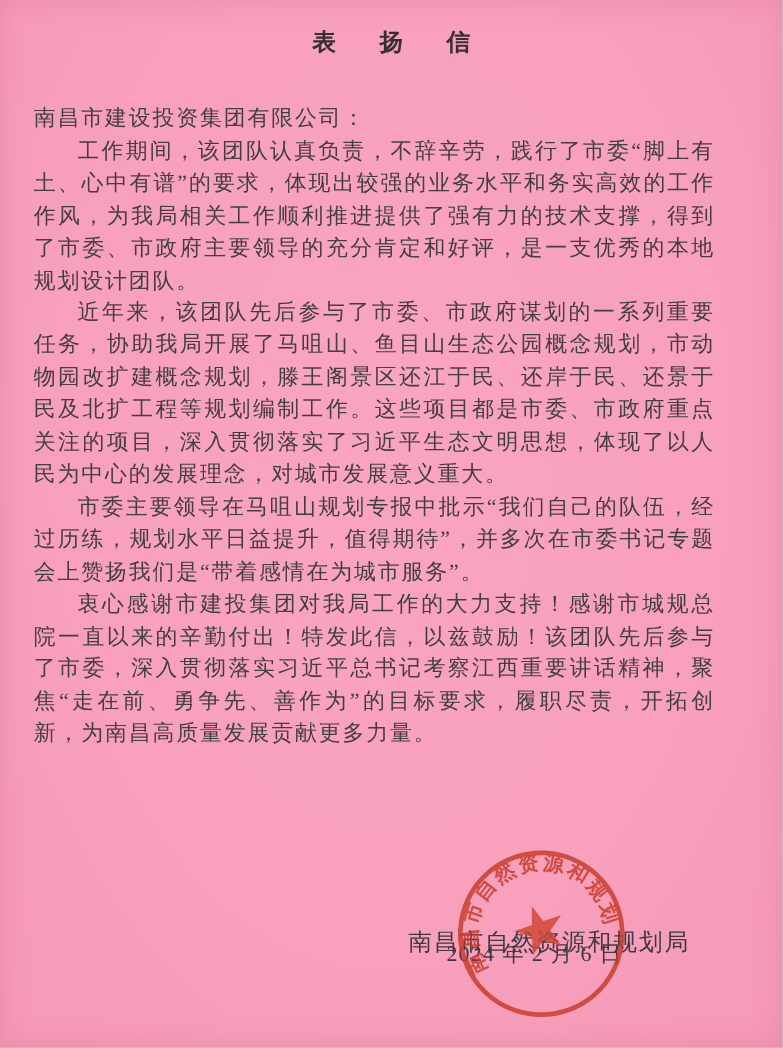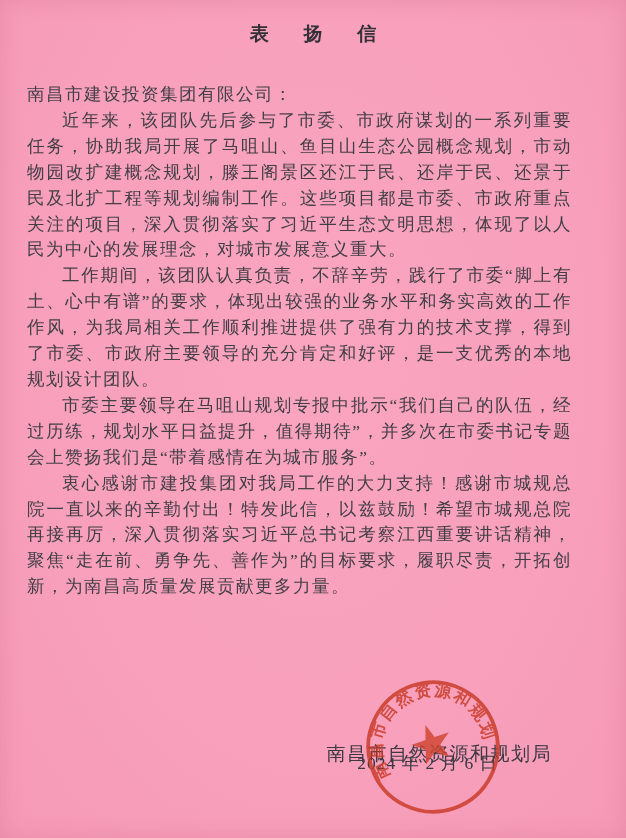--- a/index.html
+++ b/index.html
@@ -76,24 +76,24 @@
 </style>
 </head>
 <body>
 
 <div class="page">
 
   <h1 class="title">表 扬 信</h1>
 
   <div class="content">
     <p class="salutation">南昌市建设投资集团有限公司：</p>
+    <p class="para">工作期间，该团队认真负责，不辞辛劳，践行了市委“脚上有土、心中有谱”的要求，体现出较强的业务水平和务实高效的工作作风，为我局相关工作顺利推进提供了强有力的技术支撑，得到了市委、市政府主要领导的充分肯定和好评，是一支优秀的本地规划设计团队。</p>
     <p class="para">近年来，该团队先后参与了市委、市政府谋划的一系列重要任务，协助我局开展了马咀山、鱼目山生态公园概念规划，市动物园改扩建概念规划，滕王阁景区还江于民、还岸于民、还景于民及北扩工程等规划编制工作。这些项目都是市委、市政府重点关注的项目，深入贯彻落实了习近平生态文明思想，体现了以人民为中心的发展理念，对城市发展意义重大。</p>
-    <p class="para">工作期间，该团队认真负责，不辞辛劳，践行了市委“脚上有土、心中有谱”的要求，体现出较强的业务水平和务实高效的工作作风，为我局相关工作顺利推进提供了强有力的技术支撑，得到了市委、市政府主要领导的充分肯定和好评，是一支优秀的本地规划设计团队。</p>
     <p class="para">市委主要领导在马咀山规划专报中批示“我们自己的队伍，经过历练，规划水平日益提升，值得期待”，并多次在市委书记专题会上赞扬我们是“带着感情在为城市服务”。</p>
-    <p class="para">衷心感谢市建投集团对我局工作的大力支持！感谢市城规总院一直以来的辛勤付出！特发此信，以兹鼓励！希望市城规总院再接再厉，深入贯彻落实习近平总书记考察江西重要讲话精神，聚焦“走在前、勇争先、善作为”的目标要求，履职尽责，开拓创新，为南昌高质量发展贡献更多力量。</p>
+    <p class="para">衷心感谢市建投集团对我局工作的大力支持！感谢市城规总院一直以来的辛勤付出！特发此信，以兹鼓励！该团队先后参与了市委，深入贯彻落实习近平总书记考察江西重要讲话精神，聚焦“走在前、勇争先、善作为”的目标要求，履职尽责，开拓创新，为南昌高质量发展贡献更多力量。</p>
   </div>
 
   <p class="signature">南昌市自然资源和规划局</p>
   <p class="date">2024 年 2 月 6 日</p>
 
   <svg class="seal" viewBox="0 0 200 200" aria-hidden="true">
     <defs>
       <path id="sealArc" d="M 40.1,116.1 A 62,62 0 1 1 159.9,116.1"></path>
     </defs>
     <circle class="ring" cx="100" cy="100" r="78"></circle>

